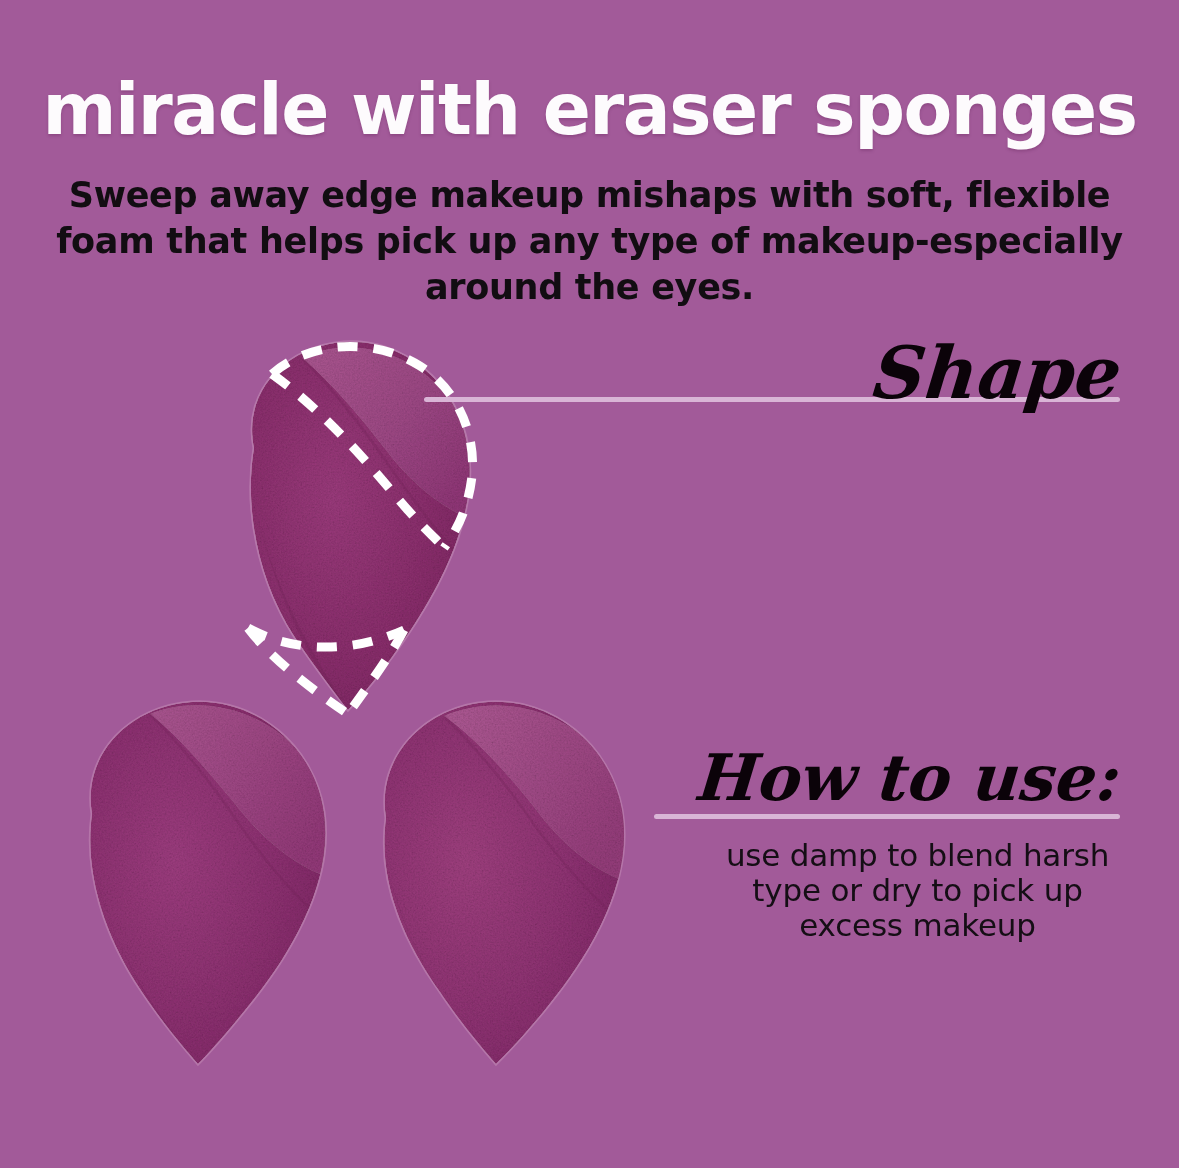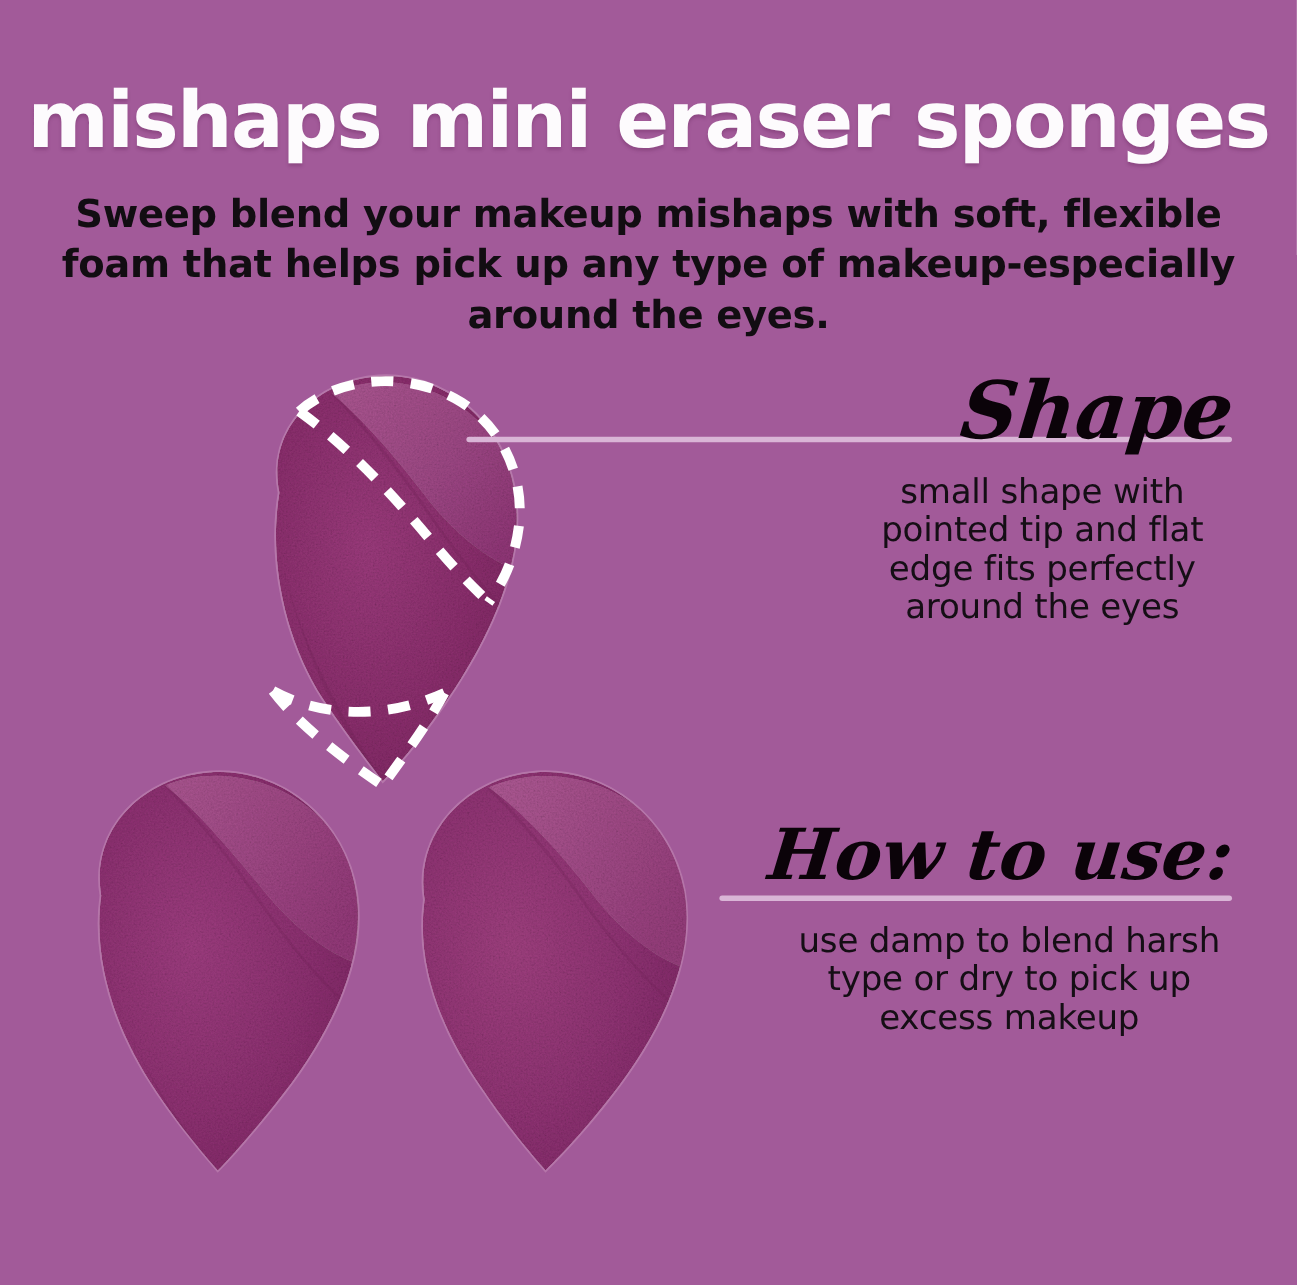--- a/index.html
+++ b/index.html
@@ -100,23 +100,23 @@
     height: 390px;
     pointer-events: none;
   }
   #dash-overlay svg { display: block; overflow: visible; }
 </style>
 </head>
 <body>
 
 <div id="stage" style="background: rgb(162, 90, 153);">
 
-  <div id="title">mishaps mini eraser sponges</div>
-
-  <div id="subtitle">Sweep blend your makeup mishaps with soft, flexible foam that helps pick up any type of makeup-especially around the eyes.</div>
+  <div id="title">miracle with eraser sponges</div>
+
+  <div id="subtitle">Sweep away edge makeup mishaps with soft, flexible foam that helps pick up any type of makeup-especially around the eyes.</div>
 
   <div class="sponge" id="sponge-top">
     <svg viewBox="0 0 320 390" width="320" height="390" aria-hidden="true">
       <defs>
         <radialGradient id="topBody" cx="38%" cy="42%" r="78%">
           <stop offset="0%" stop-color="#9C3B7D"></stop>
           <stop offset="55%" stop-color="#8C2F6E"></stop>
           <stop offset="100%" stop-color="#7A2560"></stop>
         </radialGradient>
         <linearGradient id="topFacet" x1="0%" y1="0%" x2="100%" y2="80%">
@@ -255,19 +255,18 @@
         <path d="M 92 24 C 142 2 210 14 250 64 C 274 98 280 148 270 188
                  C 242 178 210 152 186 120 C 150 74 116 40 92 24 Z" fill="url(#rFacet)" opacity="0.9" filter="url(#foamR)"></path>
         <path d="M 92 24 C 122 54 156 94 186 138 C 216 178 246 210 270 230" fill="none" stroke="#6F2056" stroke-width="2.5" opacity="0.28"></path>
         <path d="M 36 180 C 56 260 102 328 144 372 C 104 334 60 266 36 180 Z" fill="#5F1A4A" opacity="0.16"></path>
       </g>
     </svg>
   </div>
 
   <div class="rule" id="shape-rule" style="background: rgb(217, 181, 214);"></div>
   <div class="script-head" id="shape-head">Shape</div>
-  <div class="info-body" id="shape-body">small shape with pointed tip and flat edge fits perfectly around the eyes</div>
 
   <div class="rule" id="howto-rule" style="background: rgb(217, 181, 214);"></div>
   <div class="script-head" id="howto-head">How to use:</div>
   <div class="info-body" id="howto-body">use damp to blend harsh type or dry to pick up excess makeup</div>
 
 </div>
 
 </body></html>

